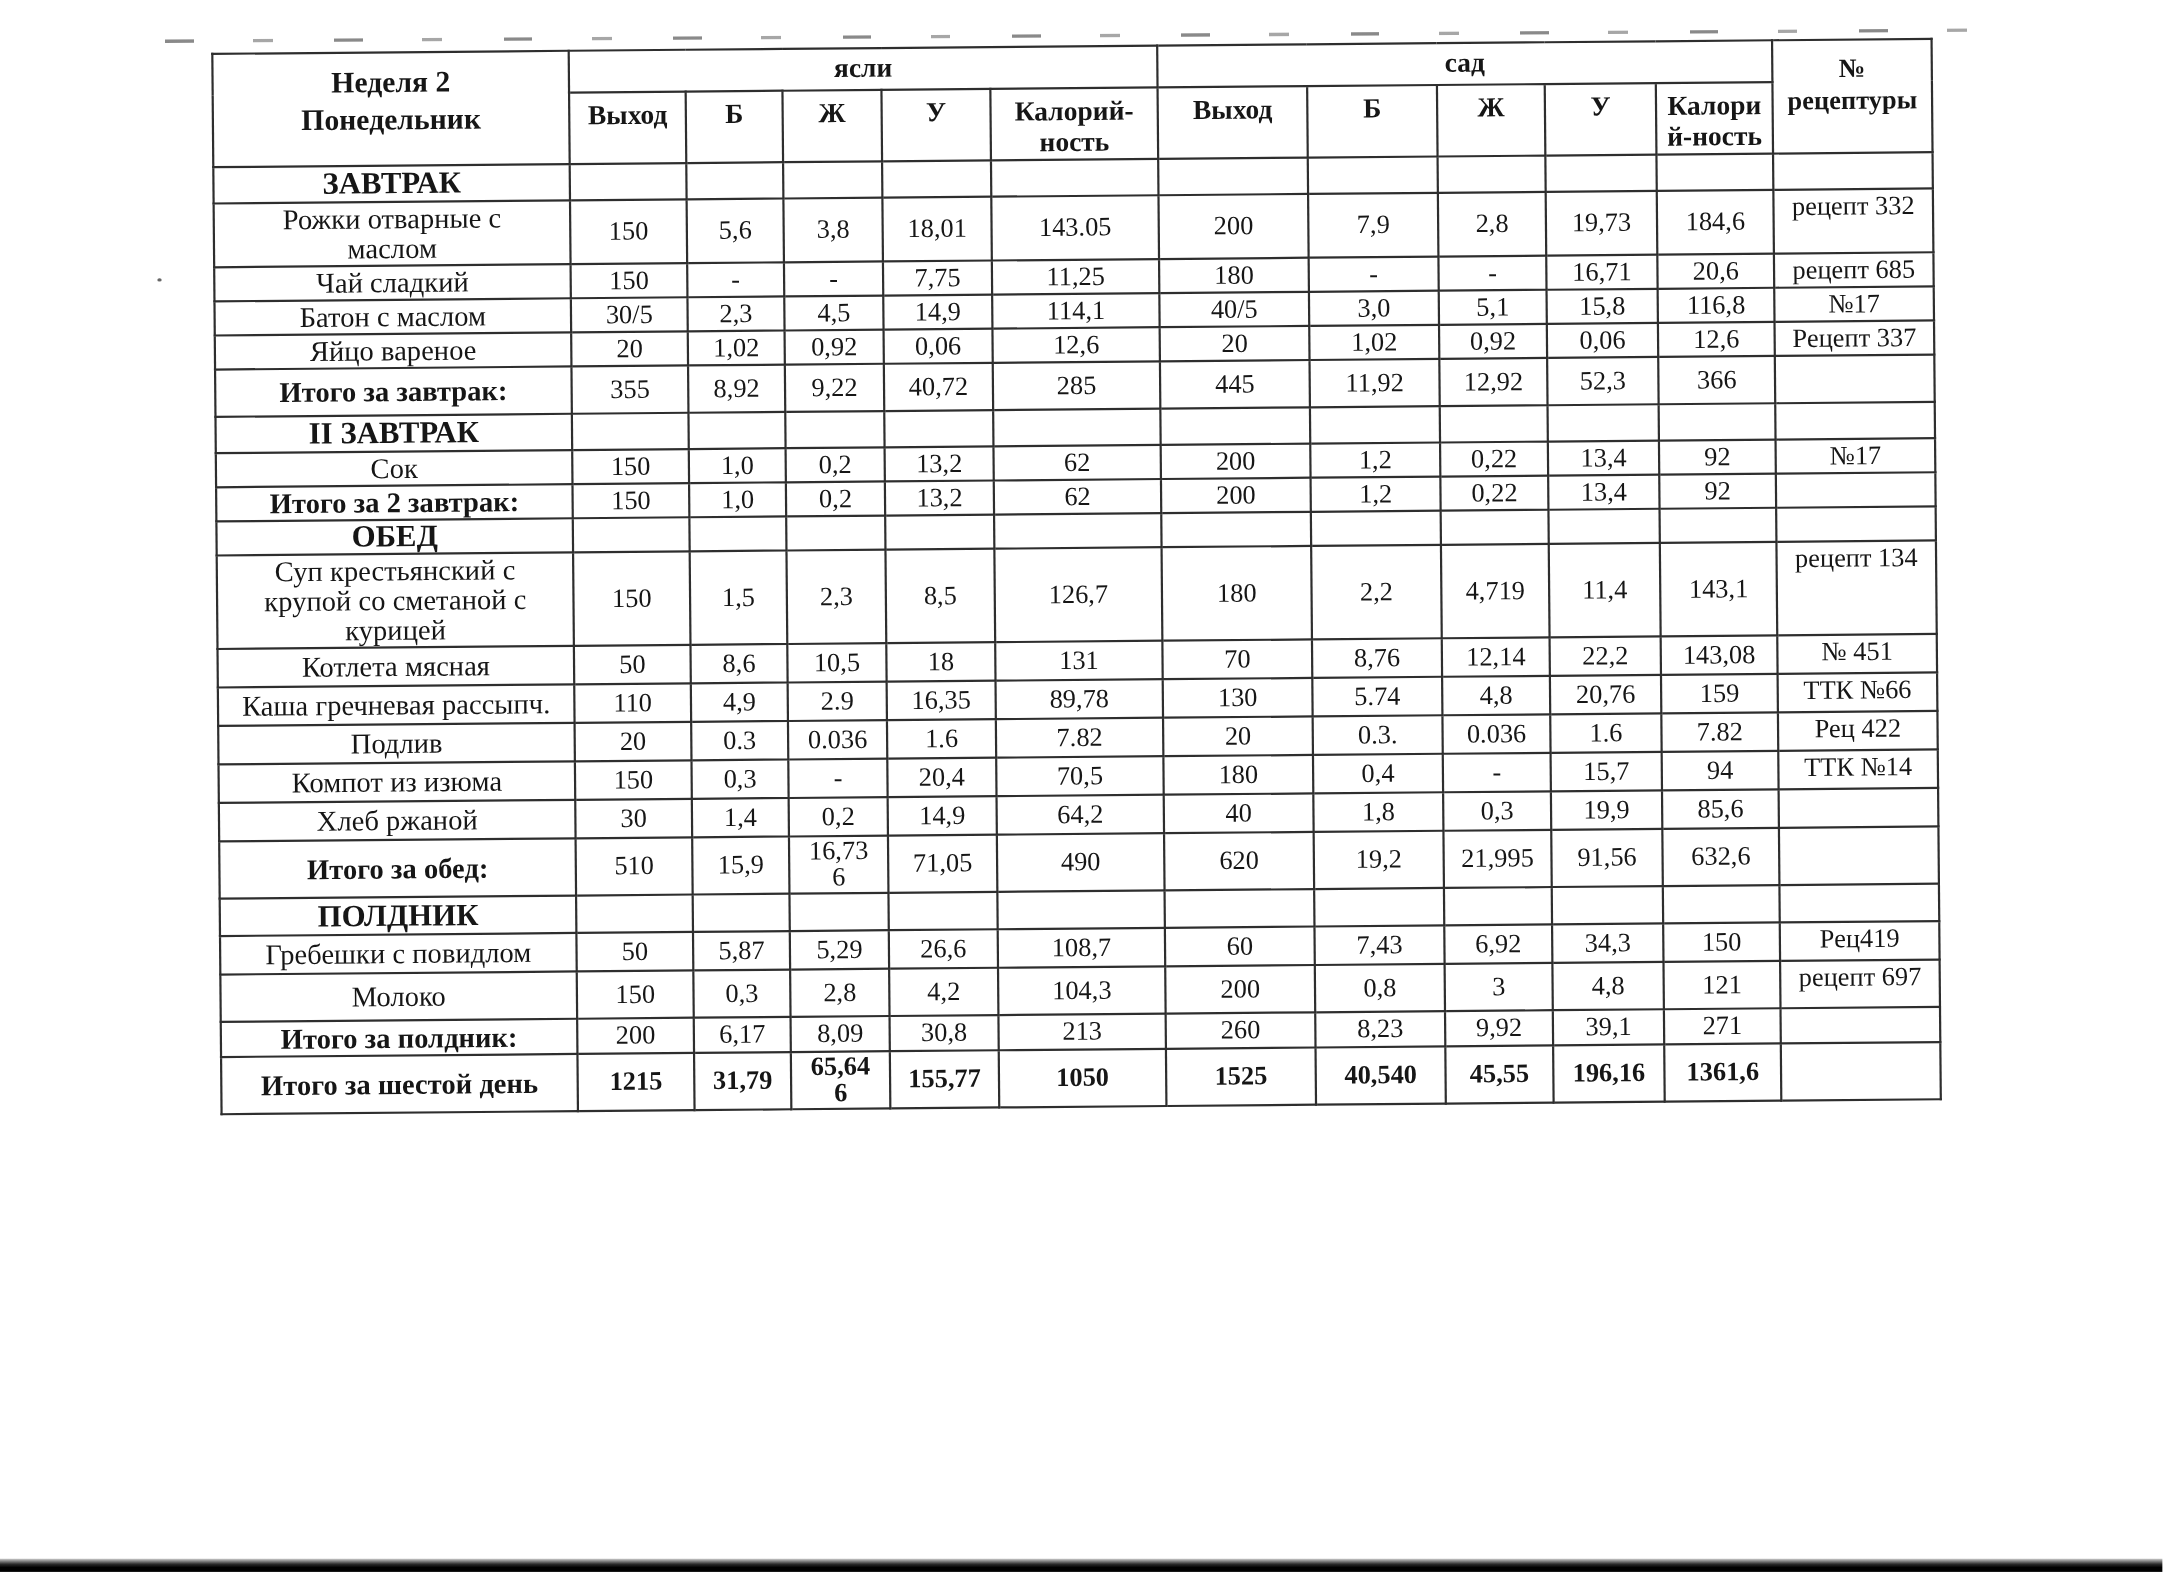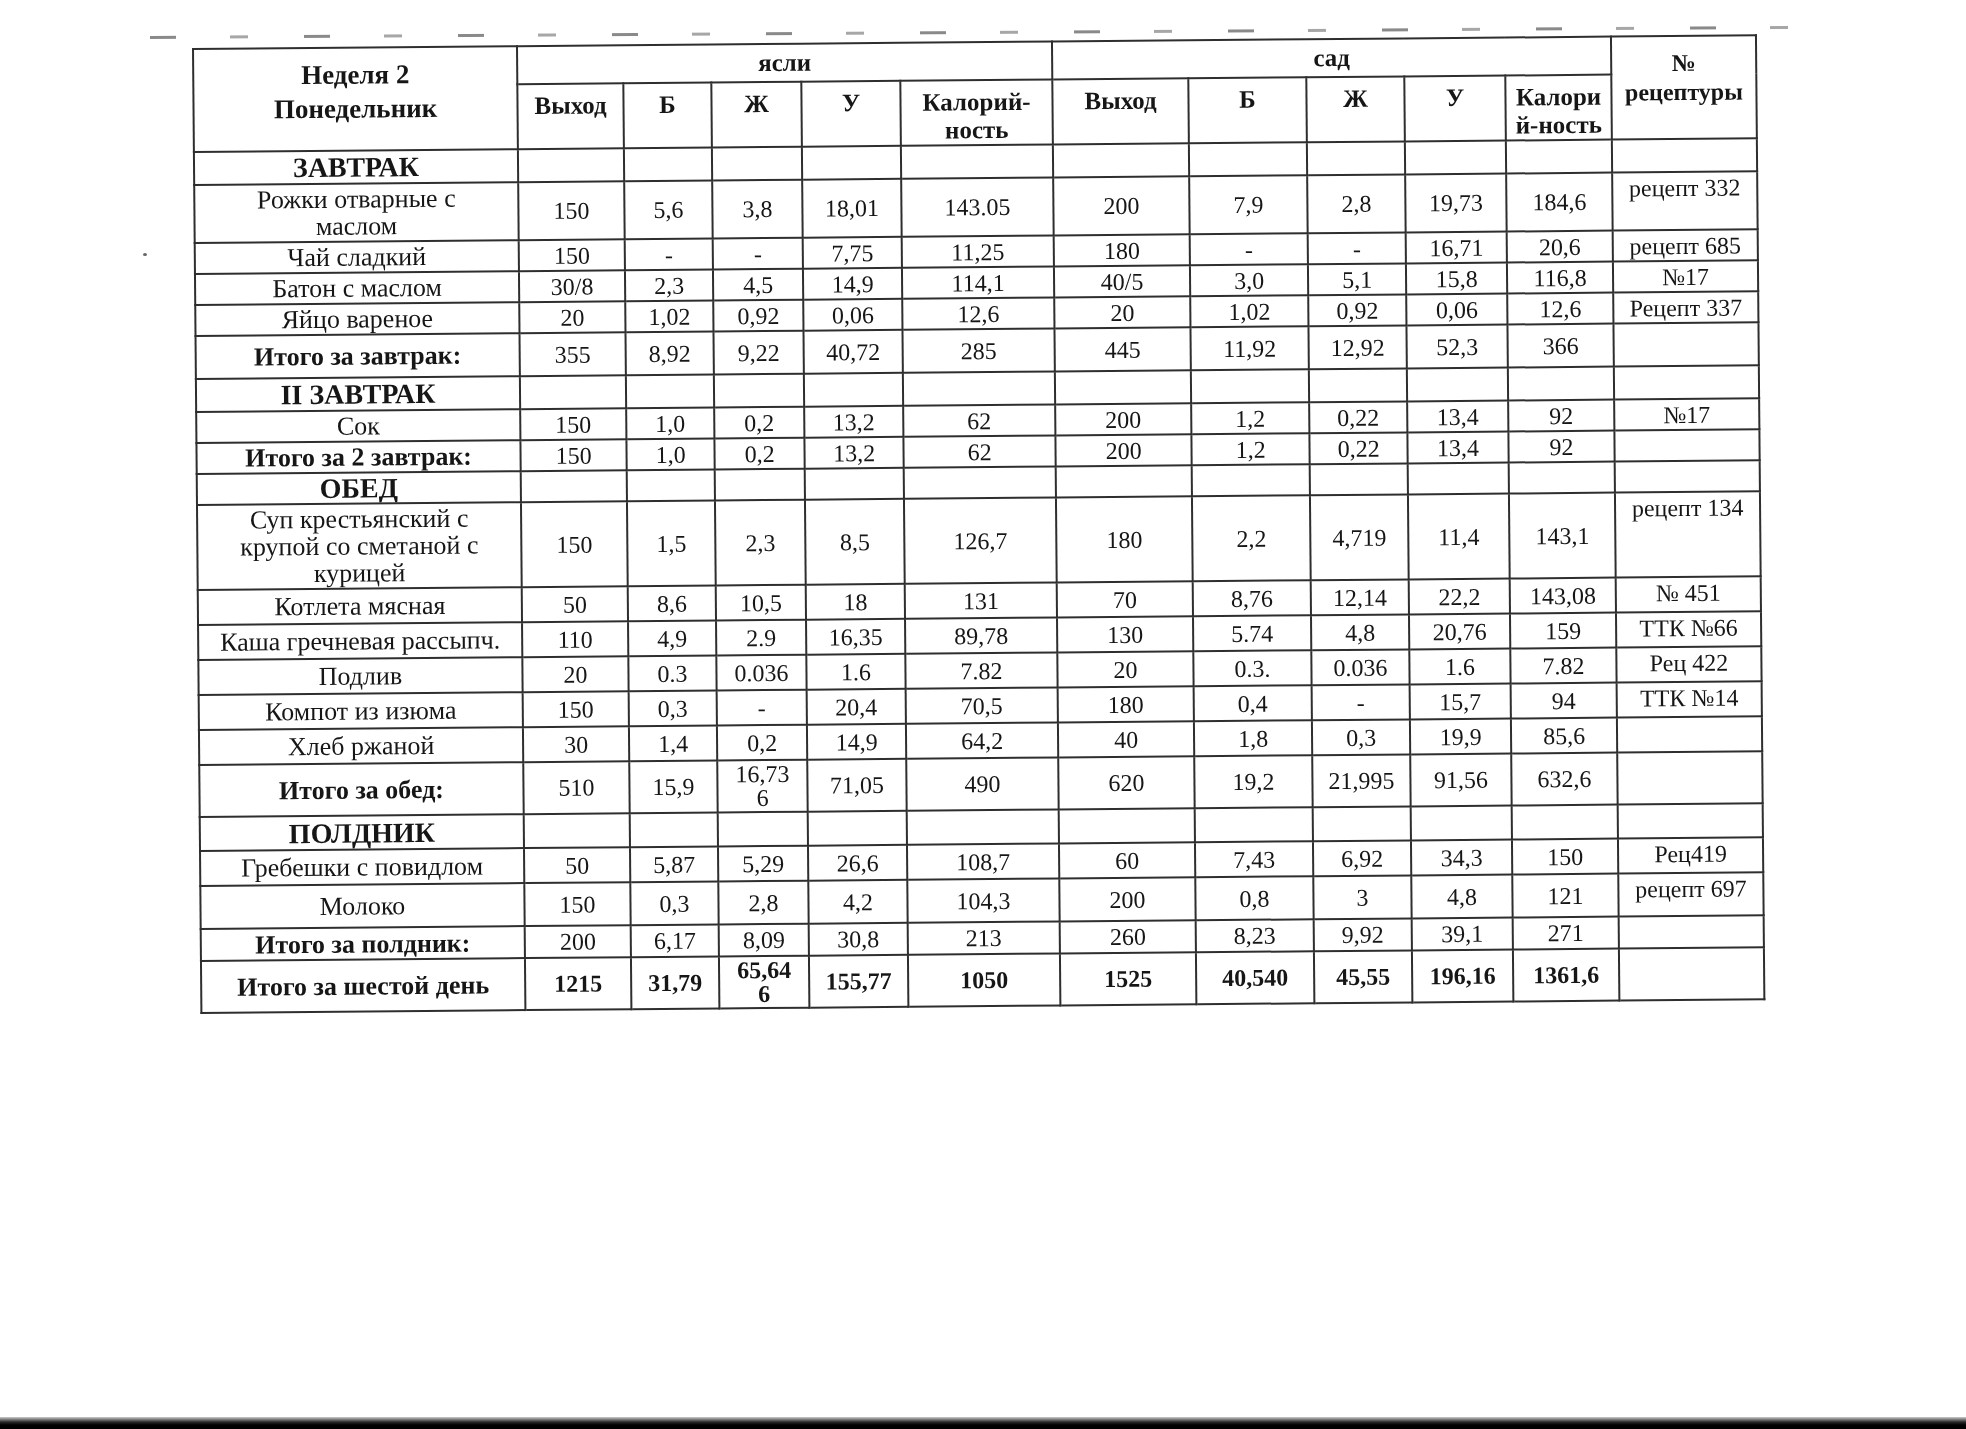--- a/index.html
+++ b/index.html
@@ -124,21 +124,21 @@
           <td class="num">11,25</td>
           <td class="num">180</td>
           <td class="num">-</td>
           <td class="num">-</td>
           <td class="num">16,71</td>
           <td class="num">20,6</td>
           <td class="recipe">рецепт 685</td>
         </tr>
         <tr class="dish" style="height: 29px;">
           <td class="name">Батон с маслом</td>
-          <td class="num">30/8</td>
+          <td class="num">30/5</td>
           <td class="num">2,3</td>
           <td class="num">4,5</td>
           <td class="num">14,9</td>
           <td class="num">114,1</td>
           <td class="num">40/5</td>
           <td class="num">3,0</td>
           <td class="num">5,1</td>
           <td class="num">15,8</td>
           <td class="num">116,8</td>
           <td class="recipe">№17</td>

